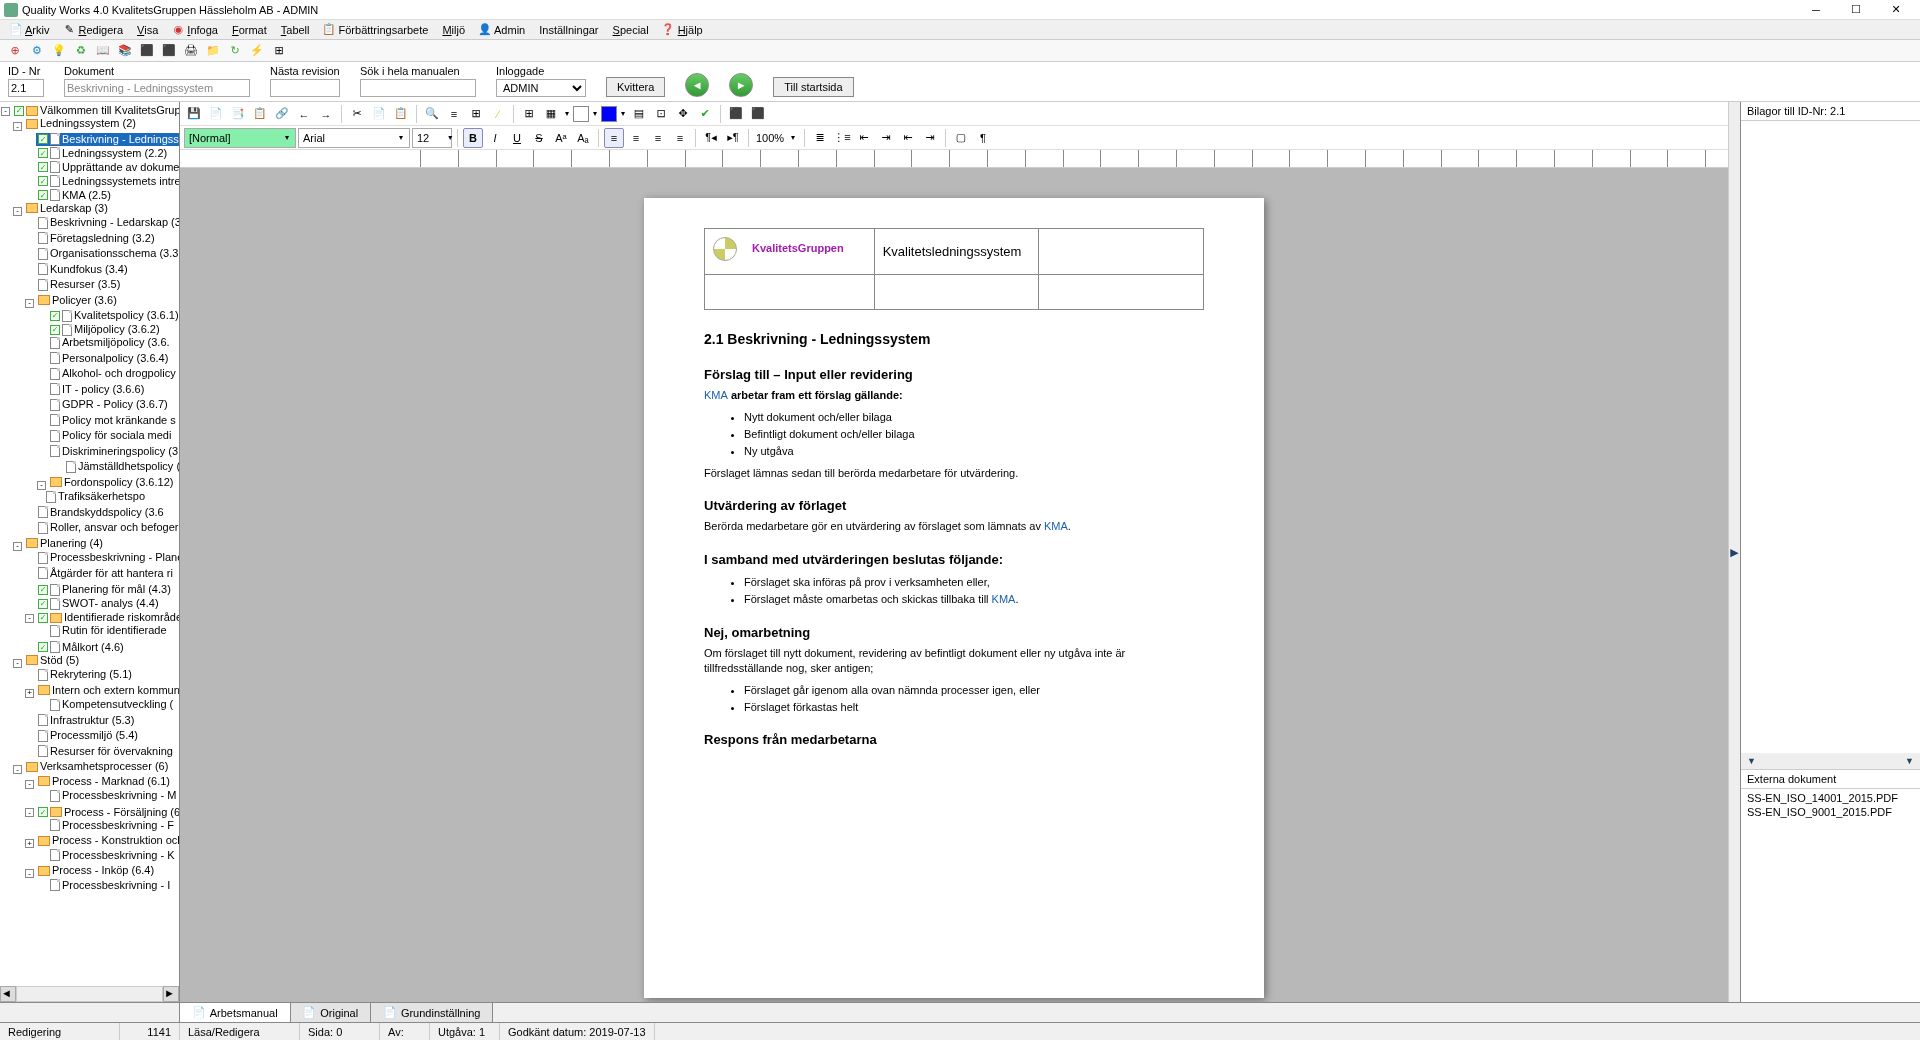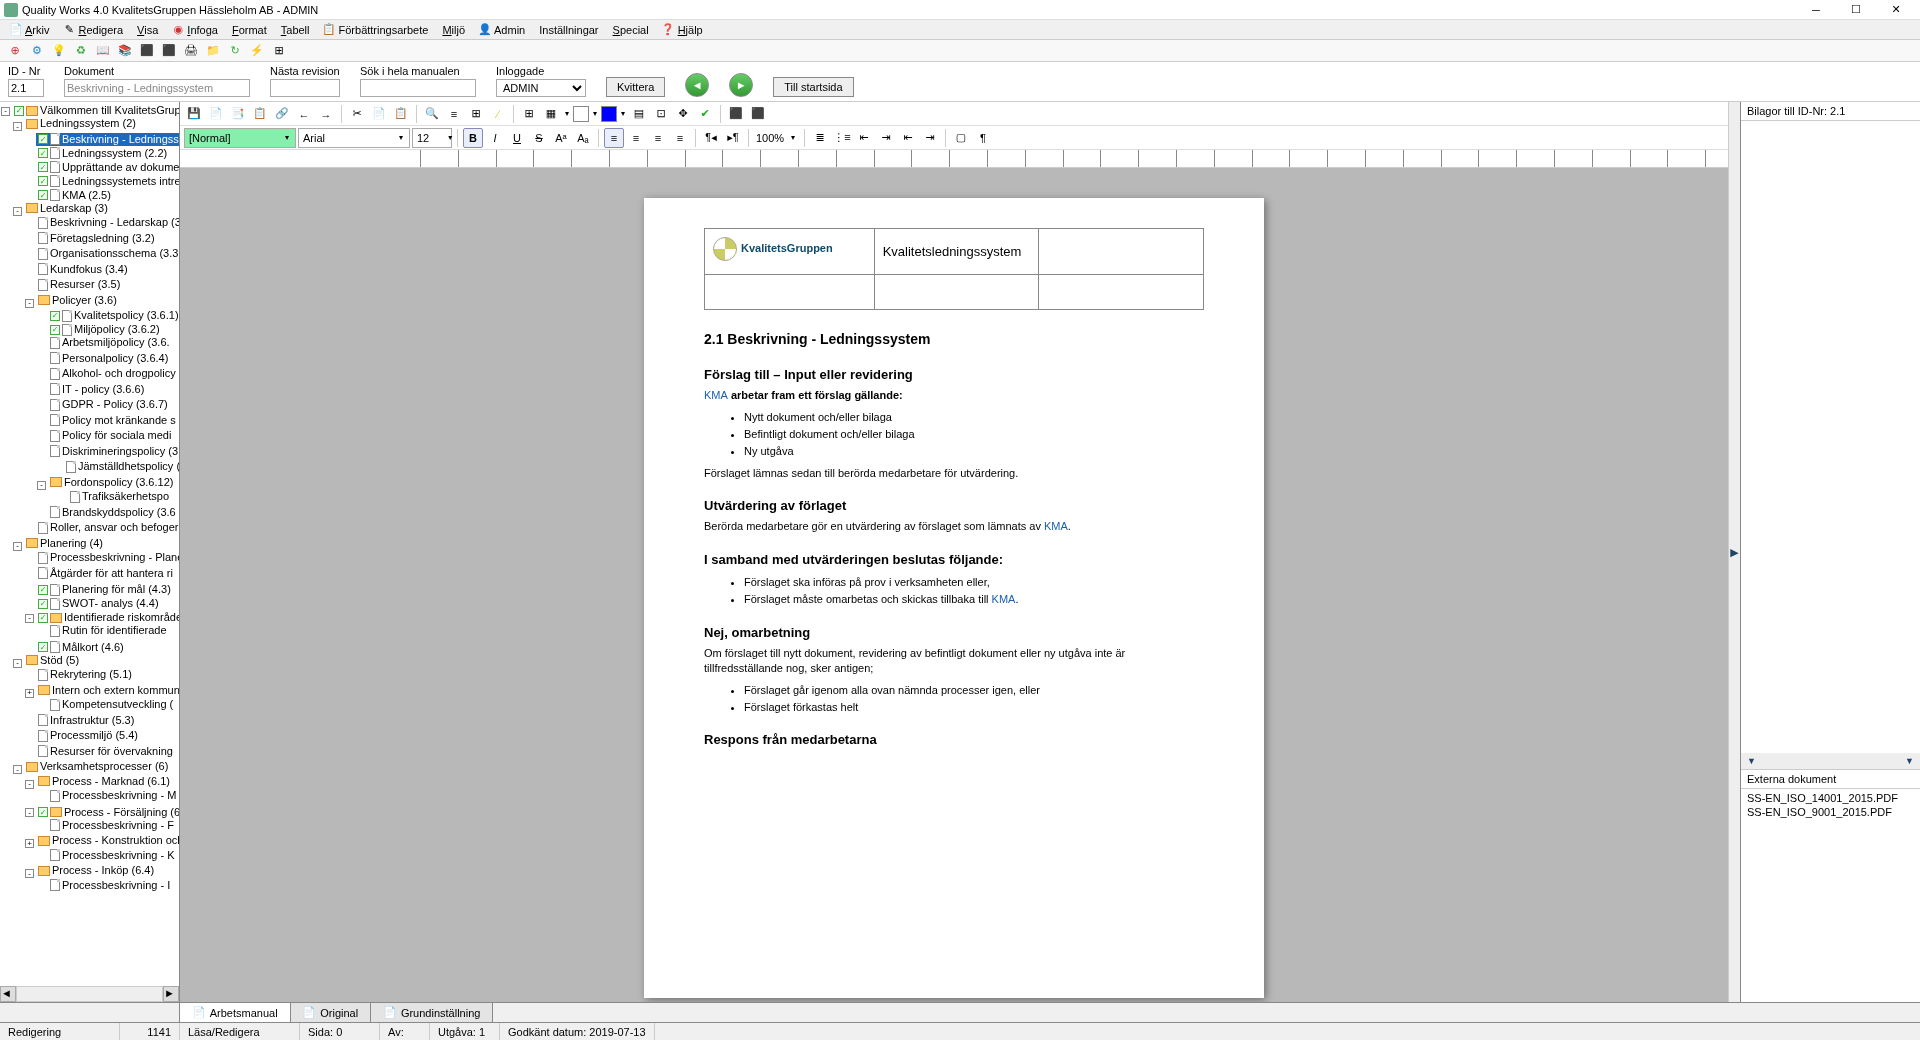--- a/index.html
+++ b/index.html
@@ -60,21 +60,21 @@
 .cswatch { width: 16px; height: 16px; border: 1px solid #888; }
 .dd { width: 8px; display: inline-flex; align-items: center; justify-content: center; font-size: 8px; cursor: pointer; }
 
 .ruler { height: 18px; background: #fff; border-bottom: 1px solid #ccc; position: relative; overflow: hidden; }
 .ruler-inner { position: absolute; left: 240px; right: 0; top: 0; bottom: 0; background: repeating-linear-gradient(90deg, #888 0, #888 1px, transparent 1px, transparent 37.8px); }
 
 .editarea { flex: 1; background: #b8b8b8; overflow: auto; position: relative; }
 .page { width: 620px; min-height: 800px; background: #fff; margin: 30px auto; box-shadow: 2px 2px 8px rgba(0,0,0,0.4); padding: 30px 60px; font-size: 13px; line-height: 1.4; font-family: Arial, sans-serif; }
 .page table.hdr { width: 100%; border-collapse: collapse; margin-bottom: 20px; }
 .page table.hdr td { border: 1px solid #888; padding: 8px; font-size: 13px; }
-.page .logo { display: inline-flex; align-items: center; gap: 4px; color: #0c4a6e; font-weight: bold; font-size: 15px; }
+.page .logo { display: inline-flex; align-items: center; gap: 15px; color: #a21caf; font-weight: bold; font-size: 15px; }
 .page .logo .lcircle { width: 24px; height: 24px; border-radius: 50%; background: conic-gradient(#cc6 0 90deg, #fff 90deg 180deg, #cc6 180deg 270deg, #fff 270deg); border: 1px solid #aa8; }
 .page h2 { font-size: 14px; font-weight: bold; margin: 10px 0; }
 .page h3 { font-size: 13px; font-weight: bold; margin: 16px 0 4px; }
 .page a { color: #1a5fb0; text-decoration: none; }
 .page ul { margin: 6px 0 6px 40px; }
 .page li { margin: 2px 0; }
 
 .rightcol { width: 180px; border-left: 1px solid #888; display: flex; flex-direction: column; background: #fff; }
 .rp-head { padding: 3px 6px; border-bottom: 1px solid #ccc; font-size: 11px; background: #fff; display: flex; align-items: center; }
 .rp-head .tri { margin-left: auto; color: #246; cursor: pointer; font-size: 9px; }
@@ -300,25 +300,25 @@
               <span>Diskrimineringspolicy (3</span>
             </span></li>
           <li style="padding-left: 36px; margin-left: 16px;"><span class="sp"></span><span class="node">
               <span class="dicon"></span>
               <span>Jämställdhetspolicy (3.</span>
             </span></li>
           <li style="padding-left: 36px;"><span class="exp">-</span><span class="node">
               <span class="ticon"></span>
               <span>Fordonspolicy (3.6.12)</span>
             </span></li>
-          <li style="padding-left: 56px;"><span class="sp"></span><span class="node">
+          <li style="padding-left: 32px;"><span class="sp"></span><span class="node">
               <span class="dicon"></span>
               <span>Trafiksäkerhetspo</span>
             </span></li>
-          <li style="padding-left: 36px;"><span class="sp"></span><span class="node">
+          <li style="padding-left: 24px;"><span class="sp"></span><span class="node">
               <span class="dicon"></span>
               <span>Brandskyddspolicy (3.6</span>
             </span></li>
           <li style="padding-left: 24px;"><span class="sp"></span><span class="node">
               <span class="dicon"></span>
               <span>Roller, ansvar och befoger</span>
             </span></li>
           <li style="padding-left: 12px;"><span class="exp">-</span><span class="node">
               <span class="ticon"></span>
               <span>Planering (4)</span>

